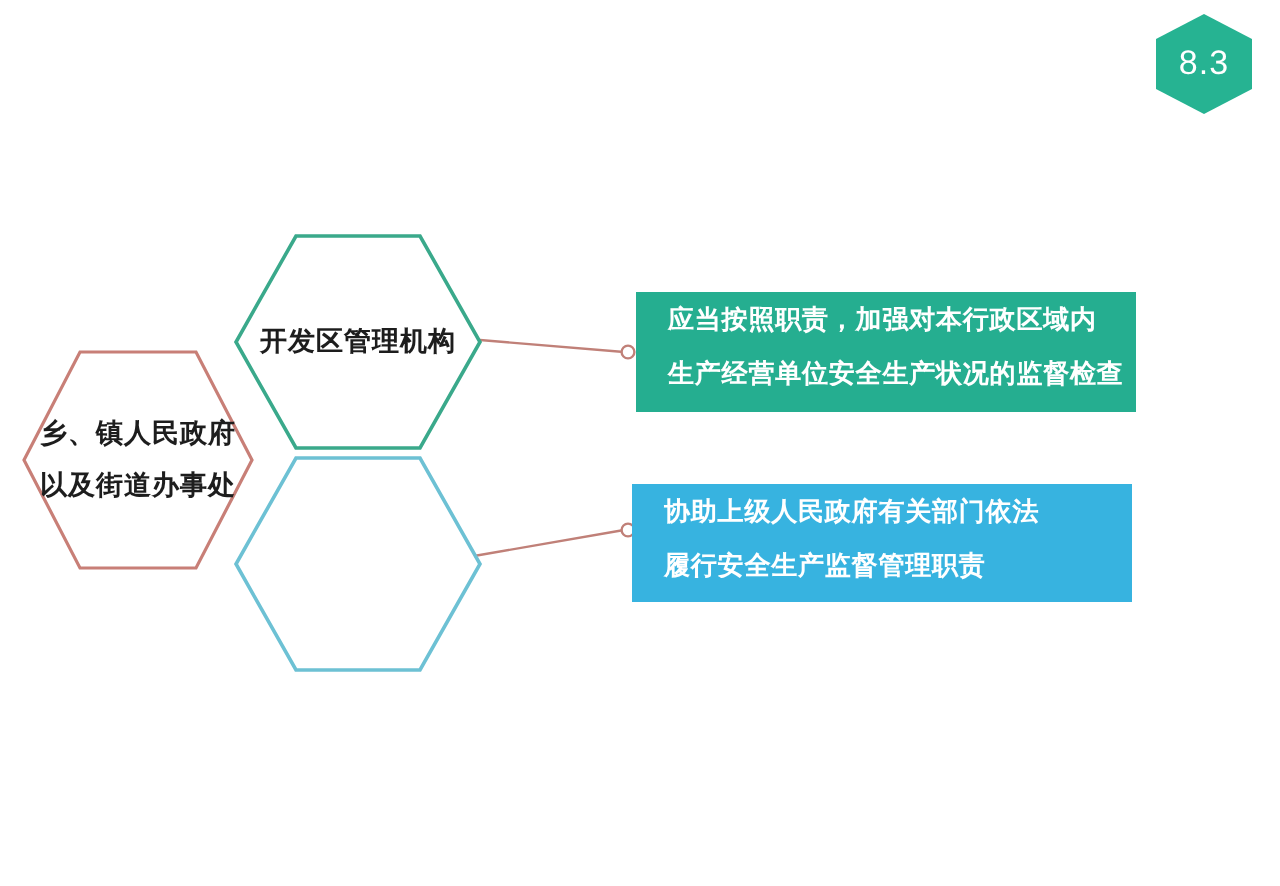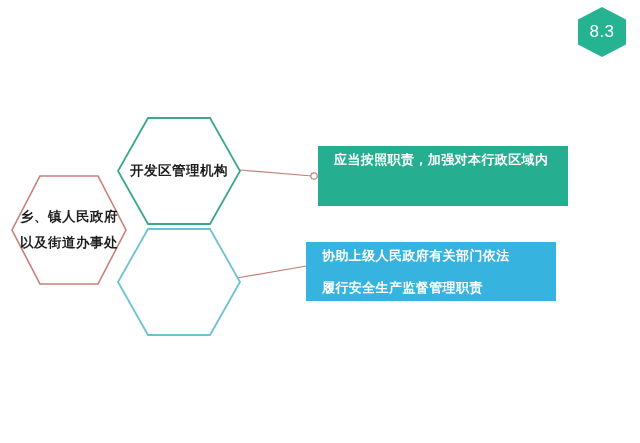--- a/index.html
+++ b/index.html
@@ -62,39 +62,39 @@
     font-weight: bold;
     line-height: 26px;
     letter-spacing: 0.5px;
     white-space: nowrap;
   }
   
   .panel {
     position: absolute;
     display: flex;
     flex-direction: column;
-    justify-content: space-between;
+    justify-content: flex-start;
     box-sizing: border-box;
     padding-left: 16px;
     color: #ffffff;
     font-size: 13px;
     font-weight: bold;
     line-height: 27px;
     letter-spacing: 0.4px;
     white-space: nowrap;
   }
   .panel-green {
     left: 318px;
     top: 146px;
     width: 250px;
     height: 60px;
     background: #25ae90;
   }
   .panel-blue {
-    left: 306px;
+    left: 316px;
     top: 242px;
     width: 250px;
     height: 59px;
     background: #37b3e0;
   }
 </style>
 </head>
 <body>
 
 <div id="stage">
@@ -127,20 +127,21 @@
   </div>
 
   <div class="hex-text" style="left:12px; top:193px; width:114px; height:74px;">
     <span>乡、镇人民政府</span>
     <span>以及街道办事处</span>
   </div>
 
 
   <div class="panel panel-green">
     <span>应当按照职责，加强对本行政区域内</span>
+    <span>生产经营单位安全生产状况的监督检查</span>
   </div>
 
   <div class="panel panel-blue">
     <span>协助上级人民政府有关部门依法</span>
     <span>履行安全生产监督管理职责</span>
   </div>
 
 </div>
 
 </body></html>

